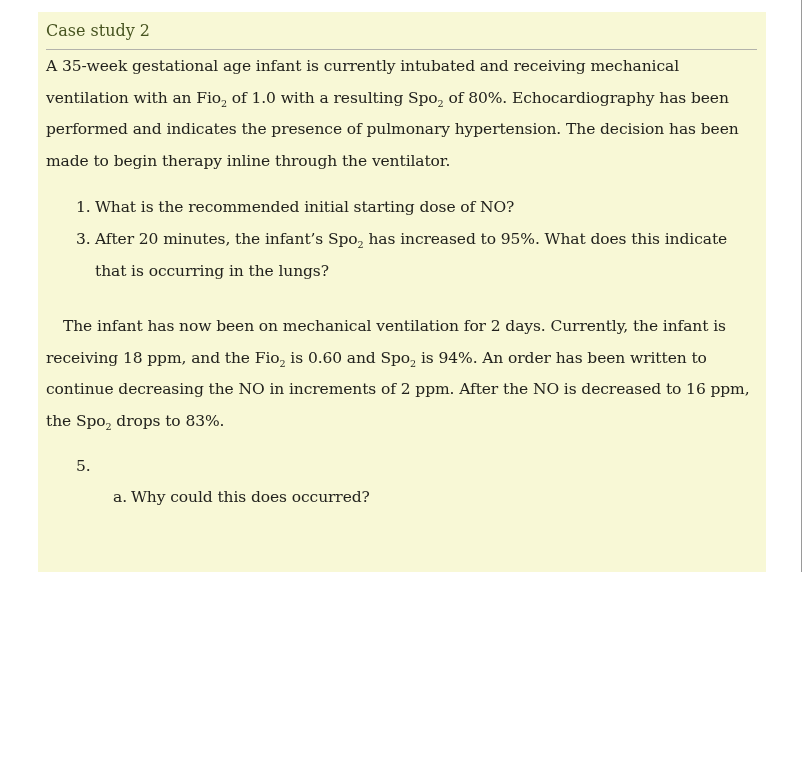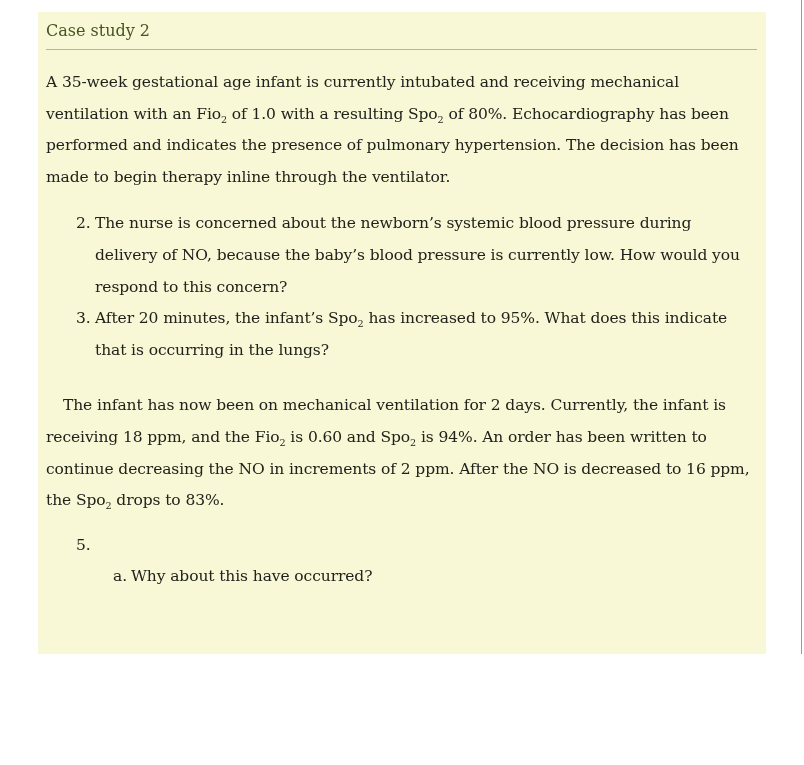--- a/index.html
+++ b/index.html
@@ -11,21 +11,21 @@
     --frame_line: #9a9a9a;
     --bottom_line: #d9d9d9;
   }
   * { margin: 0; padding: 0; box-sizing: border-box; }
   html, body { background: #ffffff; }
   body { font-family: "DejaVu Serif", "Liberation Serif", serif; }
 
   .screen {
     position: relative;
     width: 804px;
-    height: 654px;
+    height: 572px;
     background: #ffffff;
     overflow: hidden;
   }
 
   .case-card {
     position: absolute;
     left: 38px;
     top: 12px;
     width: 728px;
     min-height: 704px;
@@ -47,21 +47,21 @@
     margin-top: 5px;
   }
 
   .para, .q-item, .q-subitem {
     font-size: 15.5px;
     line-height: 31.6px;
     color: var(--body_text);
     letter-spacing: -0.1px;
   }
 
-  .para-intro { margin-top: 17px; }
+  .para-intro { margin-top: 1px; }
   .para-indent { text-indent: 17px; }
   .para-middle { margin-top: 24px; }
 
   .q-list { margin-top: 15px; }
   .q-list-2 { margin-top: 13px; }
 
   .q-item {
     padding-left: 49px;
     text-indent: -19px;
   }
@@ -119,40 +119,40 @@
 
 <div class="screen">
 
   <div class="case-card">
     <h2 class="case-title">Case study 2</h2>
     <hr class="title-divider">
 
     <p class="para para-intro">A 35-week gestational age infant is currently intubated and receiving mechanical ventilation with an Fio<sub>2</sub> of 1.0 with a resulting Spo<sub>2</sub> of 80%. Echocardiography has been performed and indicates the presence of pulmonary hypertension. The decision has been made to begin therapy inline through the ventilator.</p>
 
     <div class="q-list">
+  <div class="q-item">
+    <span class="q-num">1.</span><span class="q-text">What is the recommended initial starting dose of NO?</span>
+  </div>
 
-  <div class="q-item">
-    <span class="q-num">2.</span><span class="q-text">The nurse is concerned about the newborn’s systemic blood pressure during delivery of NO, because the baby’s blood pressure is currently low. How would you respond to this concern?</span>
-  </div>
 
   <div class="q-item">
     <span class="q-num">3.</span><span class="q-text">After 20 minutes, the infant’s Spo<sub>2</sub> has increased to 95%. What does this indicate that is occurring in the lungs?</span>
   </div>
 
 </div>
 
     <p class="para para-indent para-middle">The infant has now been on mechanical ventilation for 2 days. Currently, the infant is receiving 18 ppm, and the Fio<sub>2</sub> is 0.60 and Spo<sub>2</sub> is 94%. An order has been written to continue decreasing the NO in increments of 2 ppm. After the NO is decreased to 16 ppm, the Spo<sub>2</sub> drops to 83%.</p>
 
     <div class="q-list q-list-2">
   <div class="q-item">
     <span class="q-num">5.</span><span class="q-text"></span>
   </div>
 
   <div class="q-subitem">
-    <span class="q-sub-num">a.</span><span class="q-sub-text">Why about this have occurred?</span>
+    <span class="q-sub-num">a.</span><span class="q-sub-text">Why could this does occurred?</span>
   </div>
 
 
 </div>
   </div>
 
   <div class="home-indicator"></div>
   <div class="border-right"></div>
   <div class="border-bottom"></div>
 

